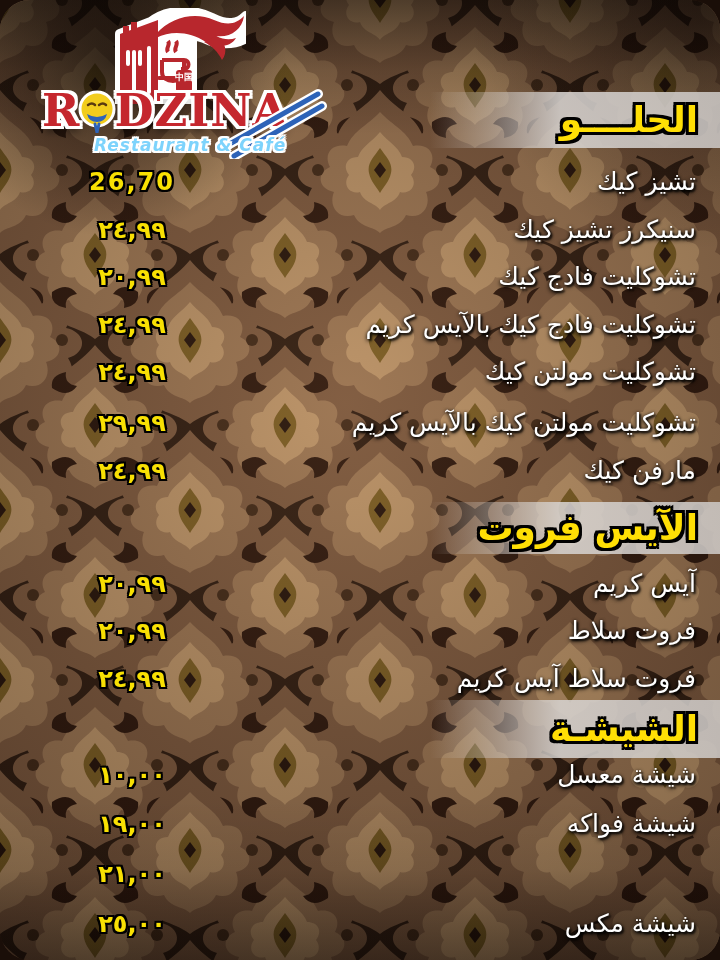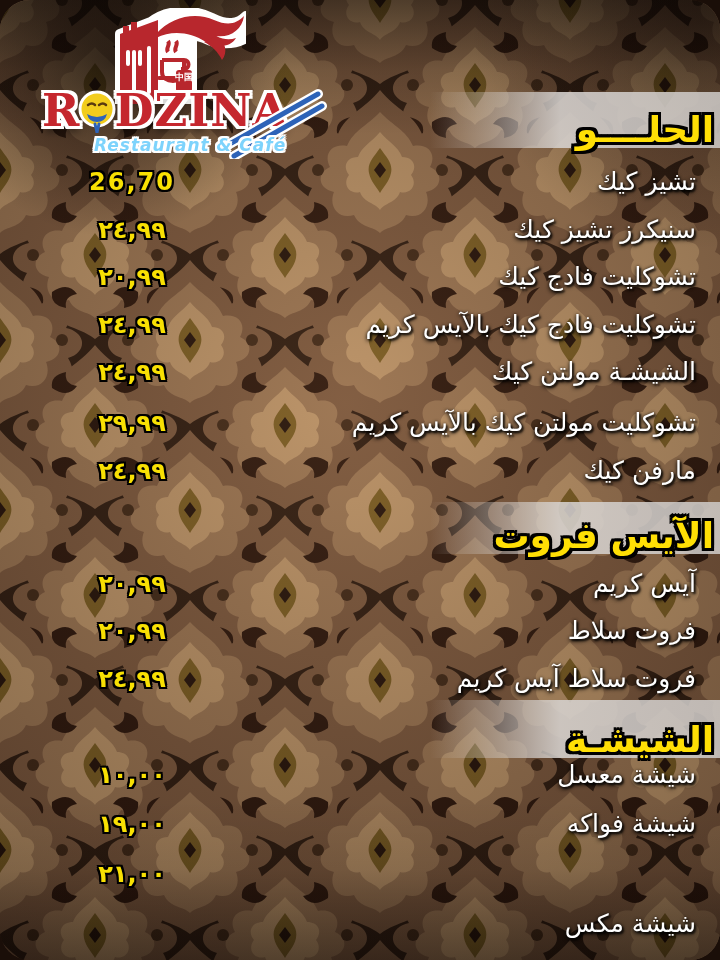--- a/index.html
+++ b/index.html
@@ -14,22 +14,22 @@
     background:
       radial-gradient(circle 175px at 112px 62px, rgba(8,4,2,.62), rgba(8,4,2,0)),
       radial-gradient(circle 230px at 700px 20px, rgba(10,5,3,.38), rgba(10,5,3,0)),
       linear-gradient(180deg, rgba(5,2,1,.5) 0, rgba(5,2,1,.15) 70px, rgba(5,2,1,0) 135px),
       linear-gradient(0deg, rgba(5,2,1,.42) 0, rgba(5,2,1,.08) 90px, rgba(5,2,1,0) 160px),
       radial-gradient(ellipse 85% 70% at 48% 42%, rgba(201,162,120,.10), rgba(0,0,0,.30));
   }
   
   .band{
     position:absolute;left:0;right:0;z-index:2;
-    display:flex;align-items:flex-end;justify-content:flex-end;
-    padding-right:6px;box-sizing:border-box;
+    display:flex;align-items:center;justify-content:flex-end;
+    padding-right:22px;box-sizing:border-box;
     background:linear-gradient(90deg,
       rgba(207,203,200,0) 430px,
       rgba(207,203,200,.45) 495px,
       rgba(214,210,207,.88) 560px,
       rgba(204,200,197,.88) 100%);
   }
   .band-title{
     font-size:36px;font-weight:bold;color:#ffdf05;direction:rtl;
     letter-spacing:0px;line-height:1;
     text-shadow:
@@ -170,21 +170,21 @@
   <div class="row" style="top:259px">
     <span class="price">٢٠,٩٩</span>
     <span class="iname">تشوكليت فادج كيك</span>
   </div>
   <div class="row" style="top:307px">
     <span class="price">٢٤,٩٩</span>
     <span class="iname">تشوكليت فادج كيك بالآيس كريم</span>
   </div>
   <div class="row" style="top:354px">
     <span class="price">٢٤,٩٩</span>
-    <span class="iname">الشيشـة مولتن كيك</span>
+    <span class="iname">تشوكليت مولتن كيك</span>
   </div>
   <div class="row" style="top:405px">
     <span class="price">٢٩,٩٩</span>
     <span class="iname">تشوكليت مولتن  كيك  بالآيس كريم</span>
   </div>
   <div class="row" style="top:453px">
     <span class="price">٢٤,٩٩</span>
     <span class="iname">مارفن كيك</span>
   </div>
 
@@ -214,16 +214,17 @@
     <span class="iname">شيشة معسل</span>
   </div>
   <div class="row" style="top:806px">
     <span class="price">١٩,٠٠</span>
     <span class="iname">شيشة فواكه</span>
   </div>
   <div class="row" style="top:856px">
     <span class="price">٢١,٠٠</span>
   </div>
   <div class="row" style="top:906px">
+    <span class="price">٢٥,٠٠</span>
     <span class="iname">شيشة مكس</span>
   </div>
 
 </div>
 
 </body></html>

